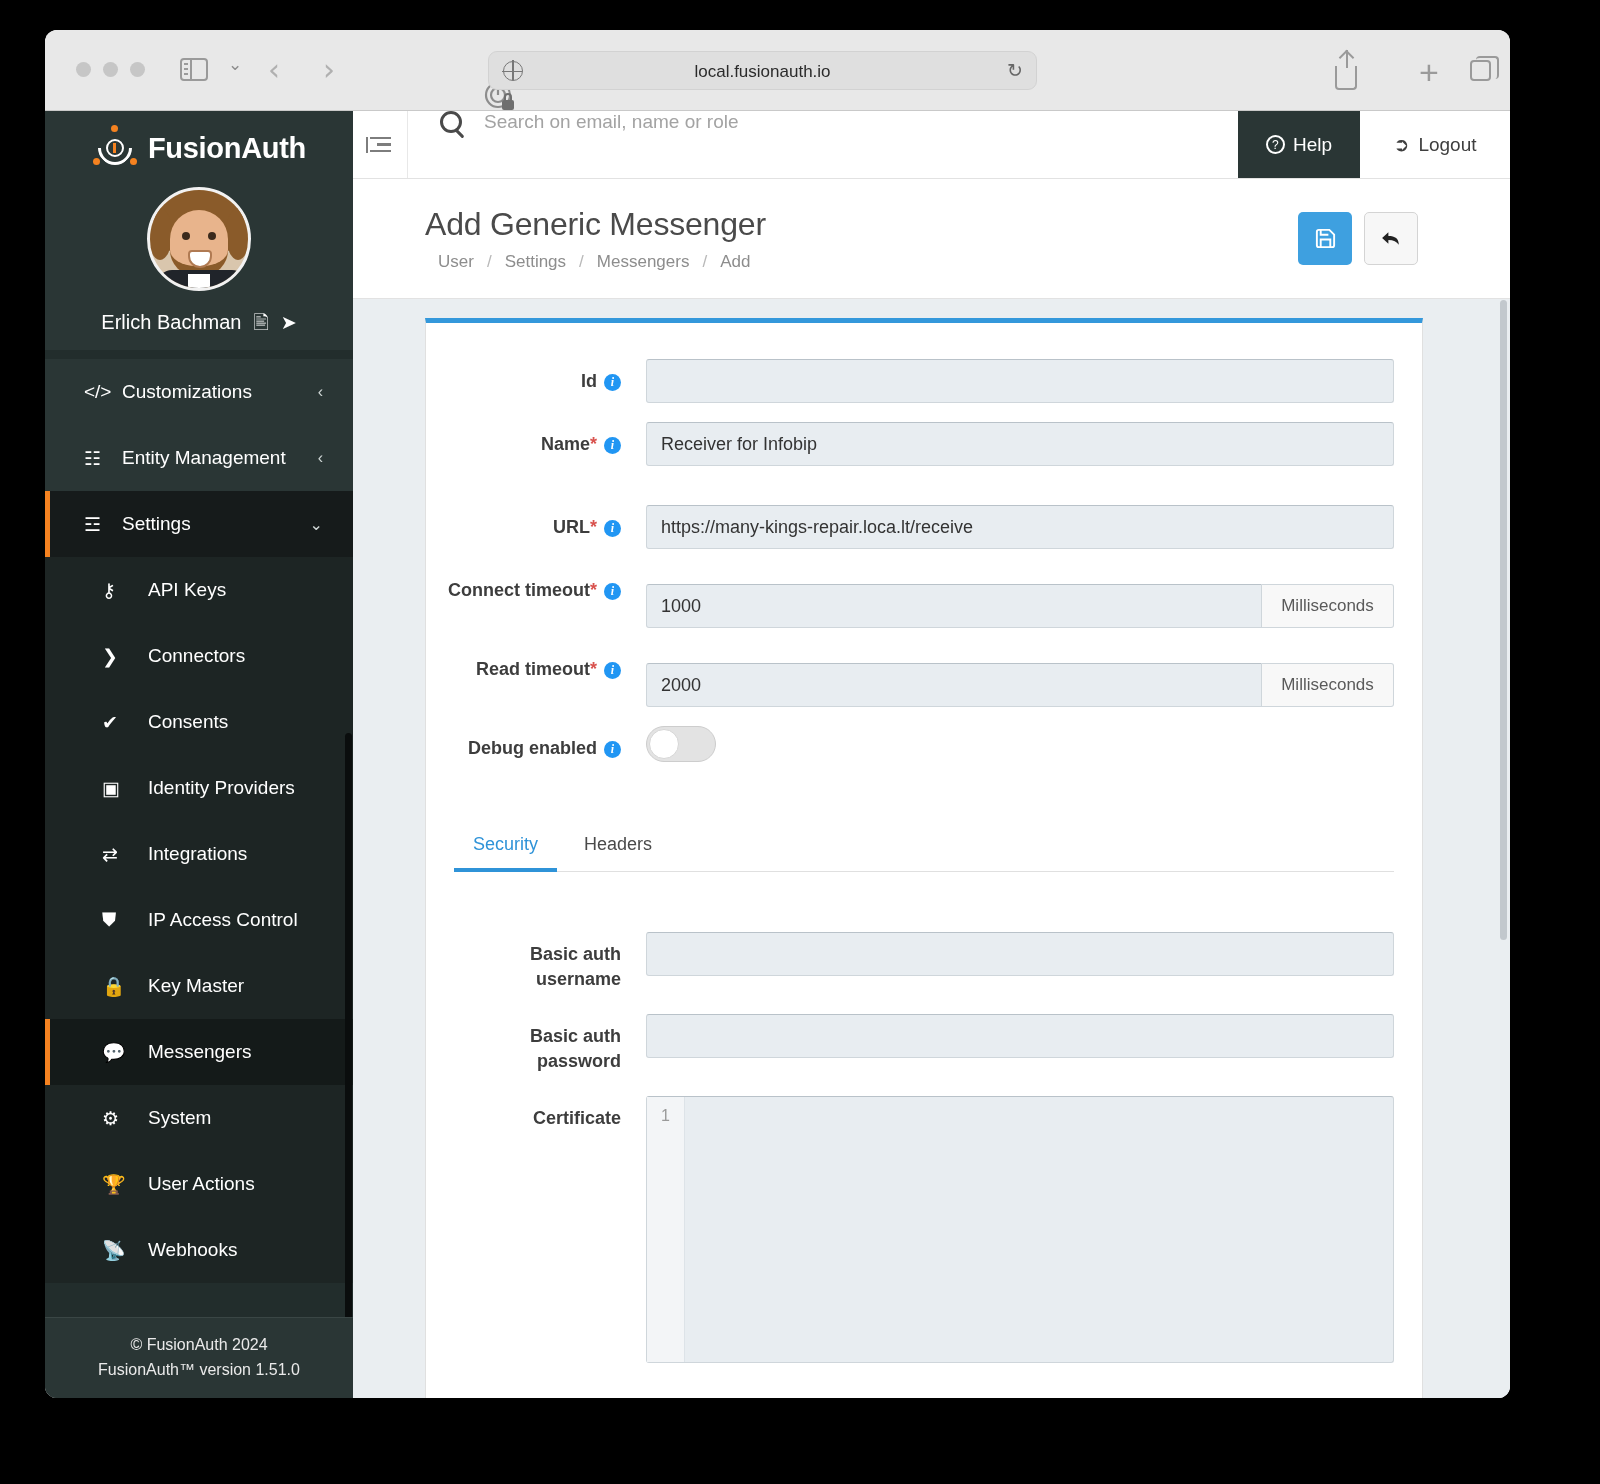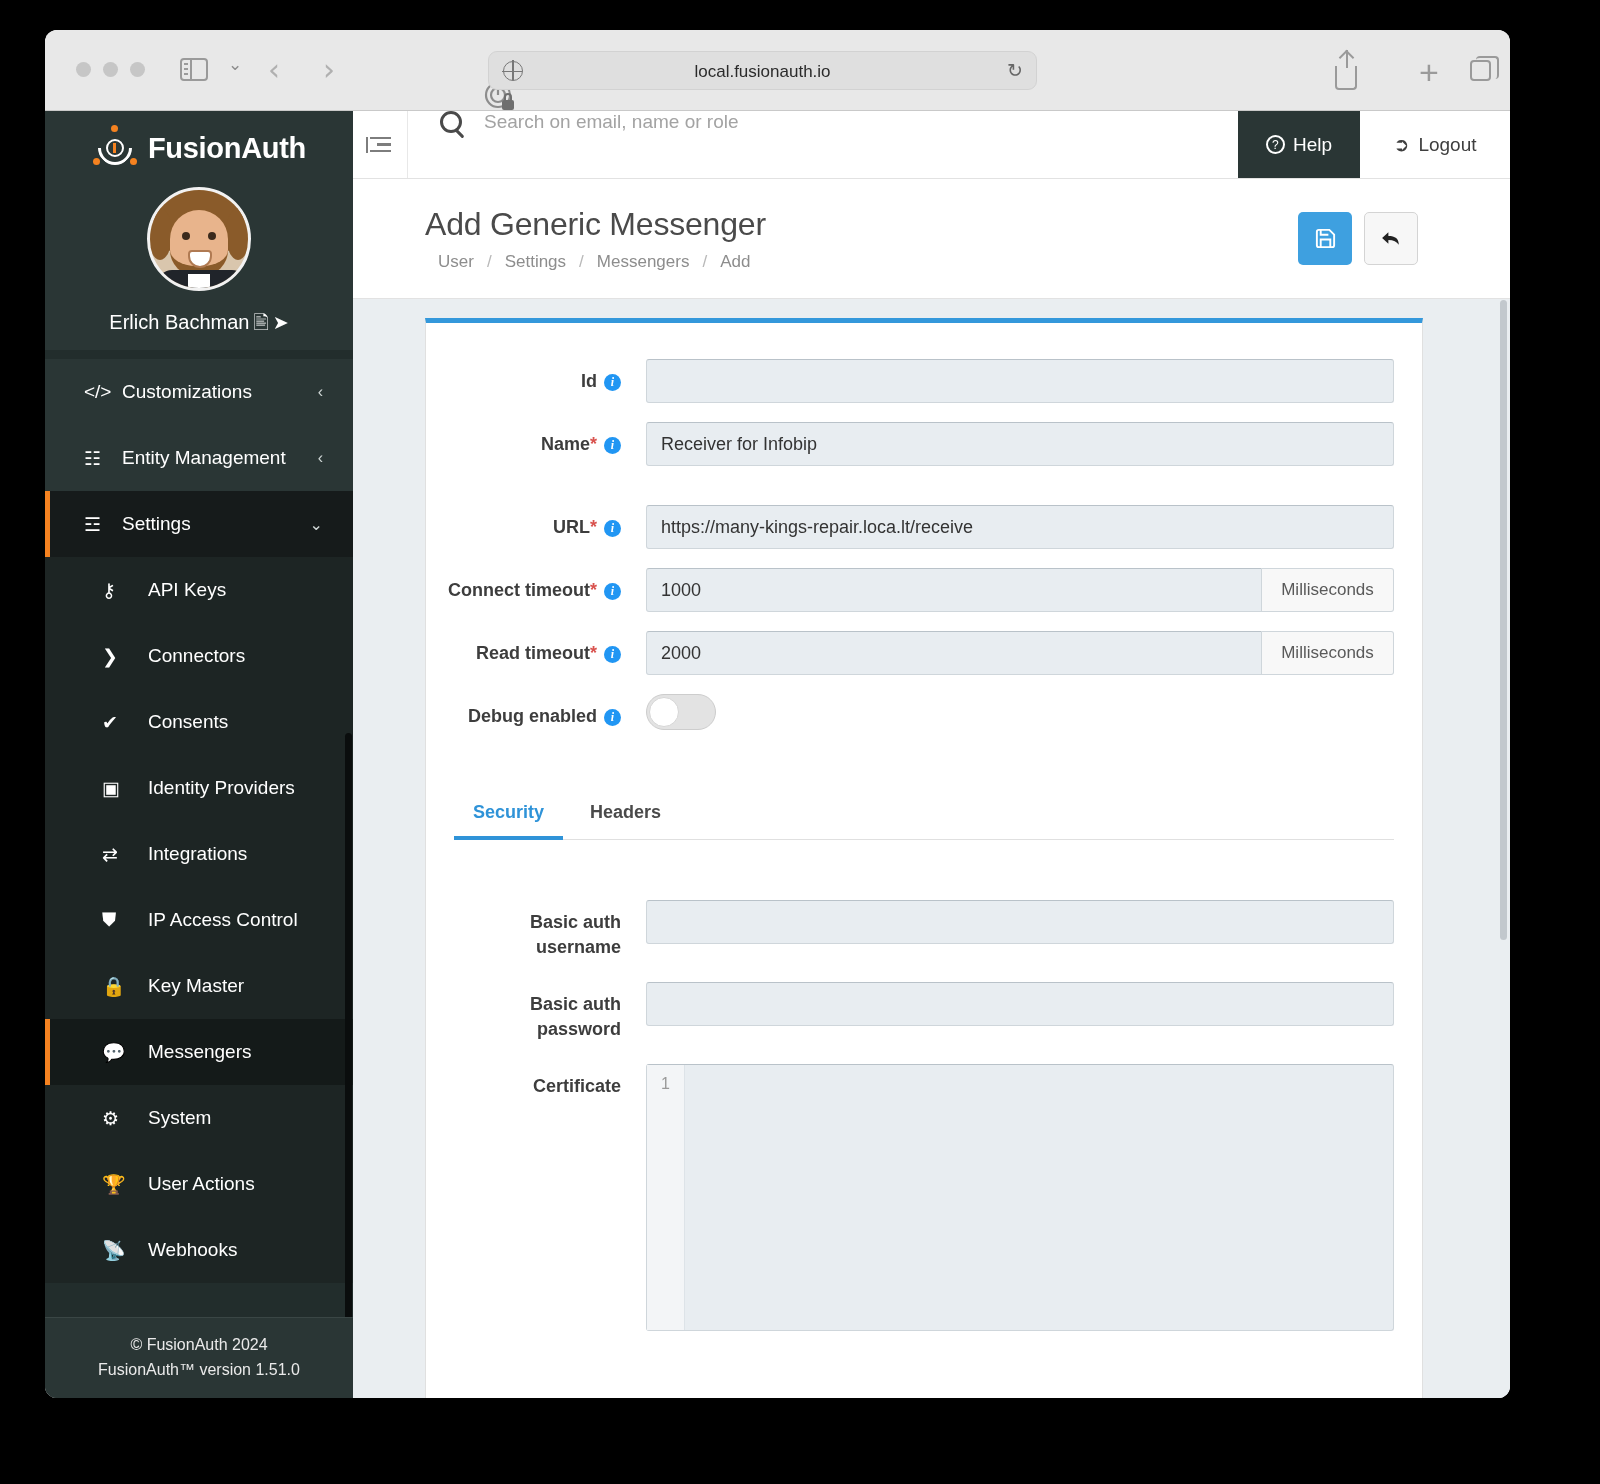--- a/index.html
+++ b/index.html
@@ -97,21 +97,21 @@
   .face-hair2 { position:absolute; left:-2px; top:18px; width:24px; height:52px; background:#8a5b2a; border-radius:50%; }
   .face-hair3 { position:absolute; right:-2px; top:18px; width:24px; height:52px; background:#8a5b2a; border-radius:50%; }
   .face-skin { position:absolute; left:20px; top:20px; width:58px; height:66px; background:#e8b48c; border-radius:29px 29px 26px 26px; }
   .face-eye { position:absolute; top:42px; width:8px; height:8px; background:#3b2a1c; border-radius:50%; }
   .face-eye.l { left:32px; } .face-eye.r { left:58px; }
   .face-mouth { position:absolute; left:38px; top:60px; width:24px; height:18px; background:#ffffff; border-radius:4px 4px 12px 12px; border:2px solid #b07a52;}
   .face-beard { position:absolute; left:20px; top:54px; width:58px; height:32px; border-bottom:10px solid #8a5b2a; border-radius:0 0 26px 26px; }
   .face-suit { position:absolute; left:8px; bottom:-6px; width:88px; height:24px; background:#20242a; border-radius:14px 14px 0 0; }
   .face-collar { position:absolute; left:38px; bottom:-6px; width:22px; height:20px; background:#fff; transform:rotate(0deg); }
 
-  #user-row { display:flex; align-items:center; justify-content:center; gap:4px; margin-top:20px; }
+  #user-row { display:flex; align-items:center; justify-content:center; gap:12px; margin-top:20px; }
   #user-name { font-size:20px; }
   #user-card-icon, #user-send-icon { font-size:19px; color:#fff; line-height:19px; }
 
   #nav-divider { height:9px; background:#222d2c; }
 
   #nav-list { overflow:hidden; }
   .nav-item {
     display:flex; align-items:center; height:66px; padding-left:34px;
     font-size:19px; color:#ffffff; position:relative; border-left:5px solid transparent;
   }
@@ -175,21 +175,21 @@
   .lbl-col { width:195px; flex:0 0 195px; text-align:right; font-size:18px; color:#3d3d3d; font-weight:bold;
       padding-top:10px; line-height:25px; }
   .req { color:#d9534f; }
   .info-ico { display:inline-flex; align-items:center; justify-content:center; width:17px; height:17px;
       border-radius:50%; background:#2196f3; color:#fff; font-size:12px; font-style:italic;
       font-family:"Liberation Serif", serif; font-weight:bold; margin-left:7px; vertical-align:1px;}
   .fld-col { flex:1; padding-left:25px; padding-right:28px; }
   .inp { width:100%; height:44px; background:#e8edf1; border:1px solid #cfd6db; border-top-color:#b9c2c9;
       border-radius:3px; font-size:18px; color:#333; padding:0 14px; outline:none;
       font-family:"Liberation Sans", sans-serif; }
-  .inp-group { display:flex; }
+  .inp-group { display:flex;margin-top:16px; }
   .inp-group .inp { border-radius:3px 0 0 3px; }
   .addon { height:44px; min-width:132px; background:#f8f8f8; border:1px solid #cfd6db; border-left:none;
       border-radius:0 3px 3px 0; display:flex; align-items:center; justify-content:center; font-size:17px; color:#5a5a5a;}
 
   .toggle { width:70px; height:36px; background:#e3e3e3; border:1px solid #cdcdcd; border-radius:18px; position:relative; }
   .toggle .knob { position:absolute; left:2px; top:2px; width:30px; height:30px; background:#fff; border:1px solid #d6d6d6; border-radius:50%;}
 
   #tabs { margin:0 28px 0 28px; border-bottom:1px solid #e0e0e0; display:flex; gap:8px; }
   .tab { padding:14px 19px 13px; font-size:18px; color:#4a4a4a; border-bottom:4px solid transparent; margin-bottom:-1px;}
   .tab.active { color:#2f93d8; border-bottom-color:#2f93d8; }
@@ -456,21 +456,21 @@
             <div class="lbl-col">
               <span>Debug enabled</span><span class="info-ico">i</span>
             </div>
             <div class="fld-col">
               <div class="toggle">
                   <div class="knob"></div>
                 </div>
             </div>
           </div>
 
-          <div id="tabs" style="margin-top:58px;font-weight:bold;">
+          <div id="tabs" style="margin-top:58px;">
             <div class="tab active">Security</div>
             <div class="tab">Headers</div>
           </div>
 
           <div class="form-row" style="margin-top:60px;">
             <div class="lbl-col">
               <div>Basic auth</div>
               <div>username</div>
             </div>
             <div class="fld-col">

